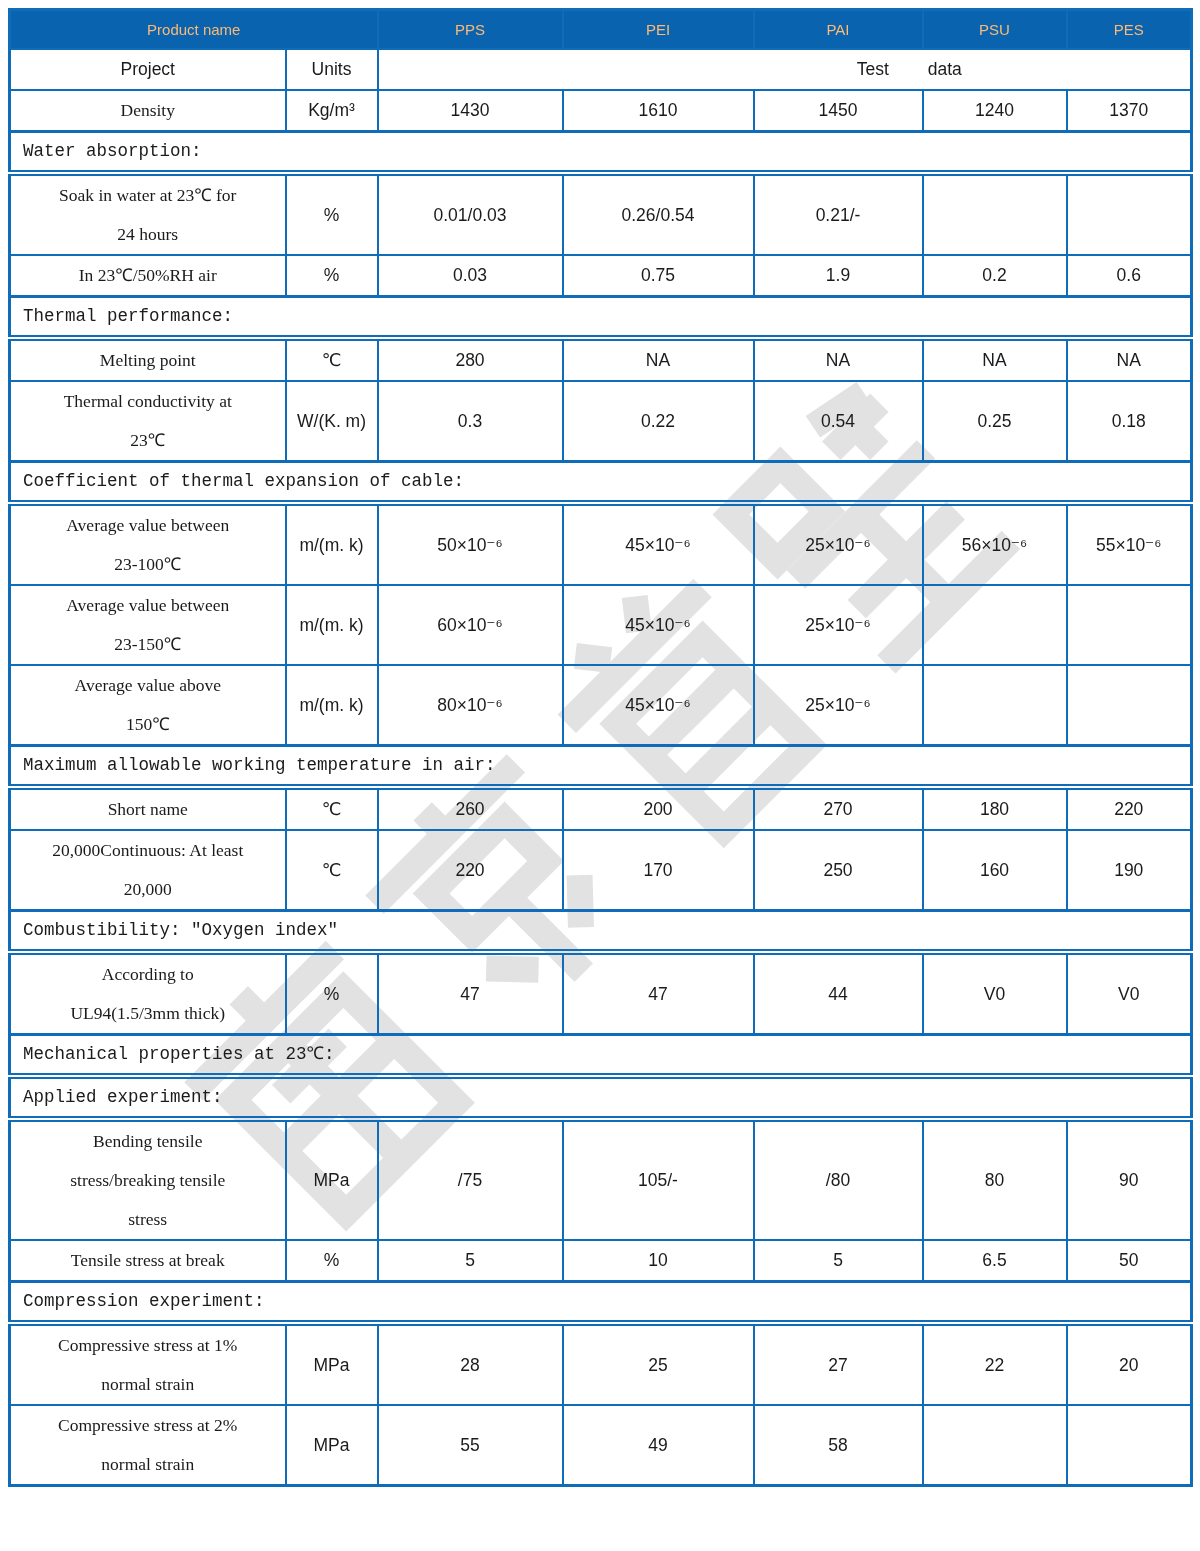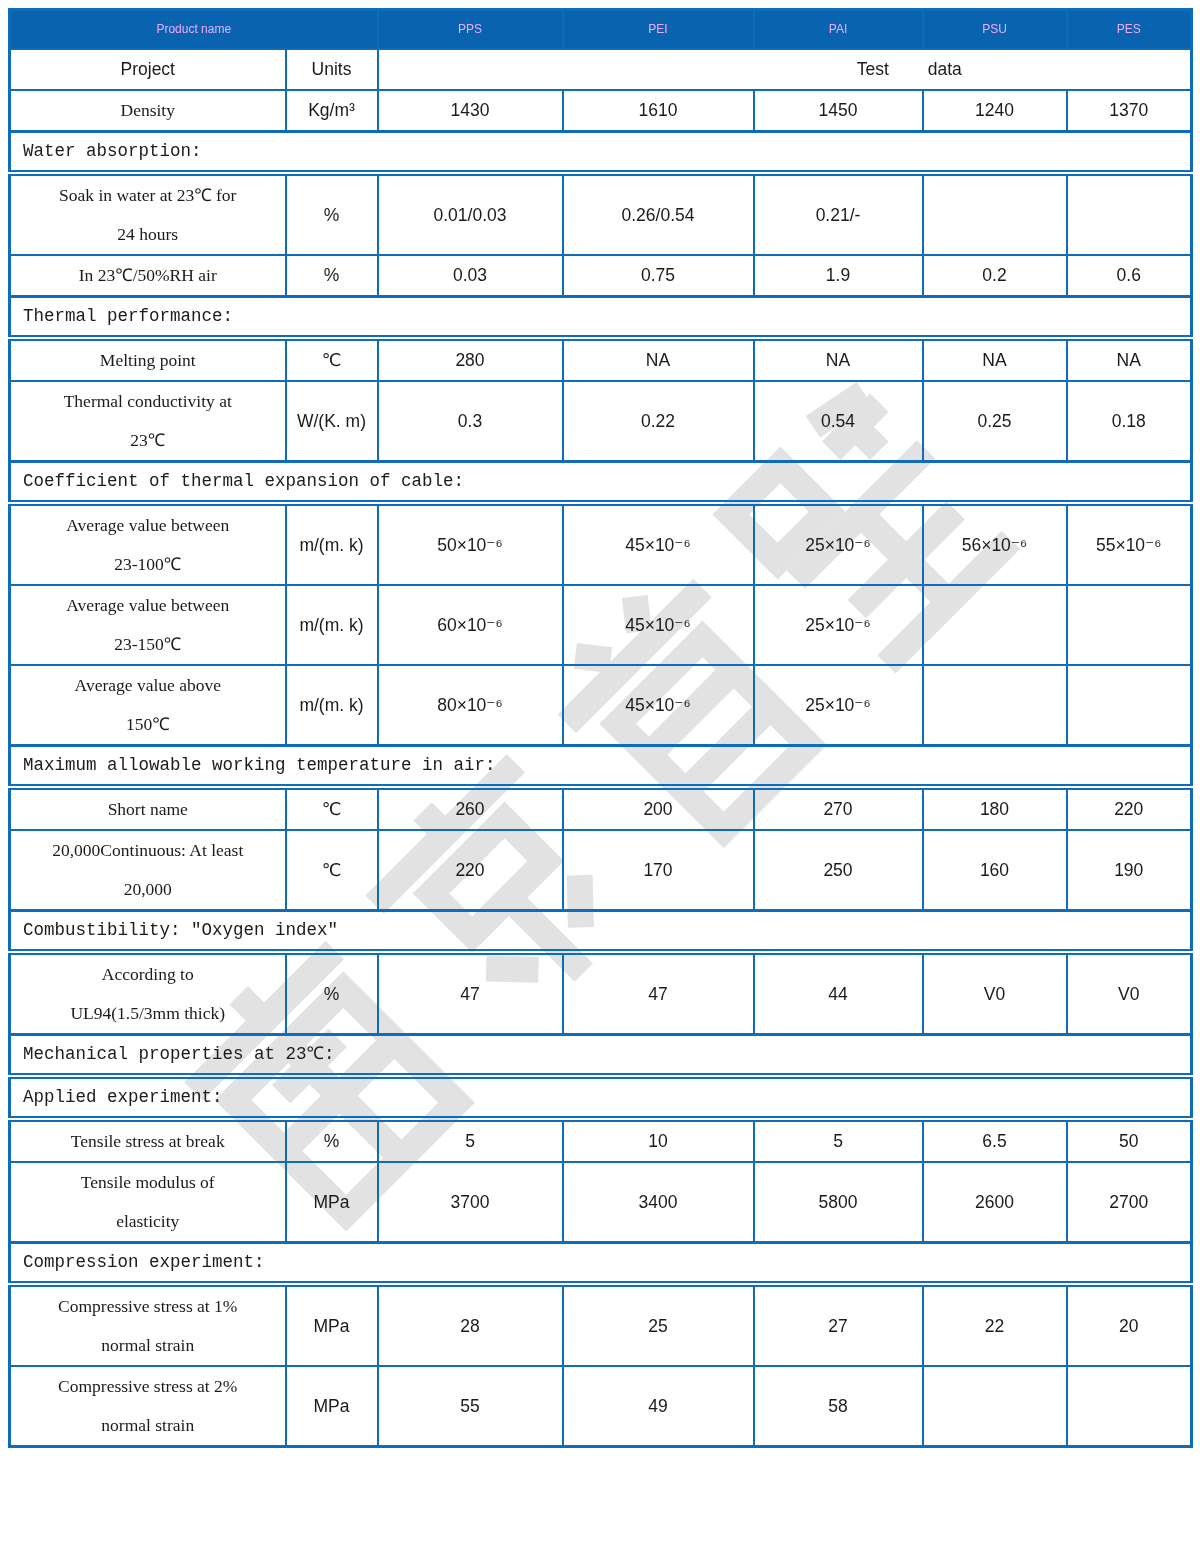--- a/index.html
+++ b/index.html
@@ -13,21 +13,21 @@
   table{
     border-collapse:collapse;table-layout:fixed;width:1182px;
     border:3px solid #0e6cb8;background:transparent;
   }
   td{
     border:2px solid #0e6cb8;text-align:center;vertical-align:middle;
     font-size:17.5px;line-height:39px;height:39px;padding:0 6px;
     background:transparent;overflow:hidden;
   }
   tr.header-row td{
-    background:#0a63ae;color:#f0abfc;height:37px;line-height:37px;font-size:12px;
+    background:#0a63ae;color:#fdba74;height:37px;line-height:37px;font-size:15px;
   }
   td.lab{white-space:pre-line;padding:0 10px;font-family:Liberation Serif, serif;}
   td.unit{padding:0 4px;border-radius:6px;}
   td.sec{
     text-align:left;padding:0 0 0 12px;height:37px;line-height:37px;
     border-top:3px solid #0e6cb8;border-bottom:6px double #0e6cb8;font-family:Liberation Mono, monospace;
   }
   td.testdata{text-align:center;white-space:pre;padding:0 0 0 250px;}
 </style>
 </head>
@@ -222,37 +222,38 @@
           <td class="val">V0</td>
           <td class="val">V0</td>
         </tr>
         <tr>
           <td class="sec" colspan="7">Mechanical properties at 23℃:</td>
         </tr>
         <tr>
           <td class="sec" colspan="7">Applied experiment:</td>
         </tr>
         <tr>
+          <td class="lab">Bending tensile
+stress/breaking tensile
+stress</td>
+          <td class="unit">MPa</td>
+          <td class="val">/75</td>
+          <td class="val">105/-</td>
+          <td class="val">/80</td>
+          <td class="val">80</td>
+          <td class="val">90</td>
+        </tr>
+        <tr>
           <td class="lab">Tensile stress at break</td>
           <td class="unit">%</td>
           <td class="val">5</td>
           <td class="val">10</td>
           <td class="val">5</td>
           <td class="val">6.5</td>
           <td class="val">50</td>
-        </tr>
-        <tr>
-          <td class="lab">Tensile modulus of
-elasticity</td>
-          <td class="unit">MPa</td>
-          <td class="val">3700</td>
-          <td class="val">3400</td>
-          <td class="val">5800</td>
-          <td class="val">2600</td>
-          <td class="val">2700</td>
         </tr>
         <tr>
           <td class="sec" colspan="7">Compression experiment:</td>
         </tr>
         <tr>
           <td class="lab">Compressive stress at 1%
 normal strain</td>
           <td class="unit">MPa</td>
           <td class="val">28</td>
           <td class="val">25</td>

